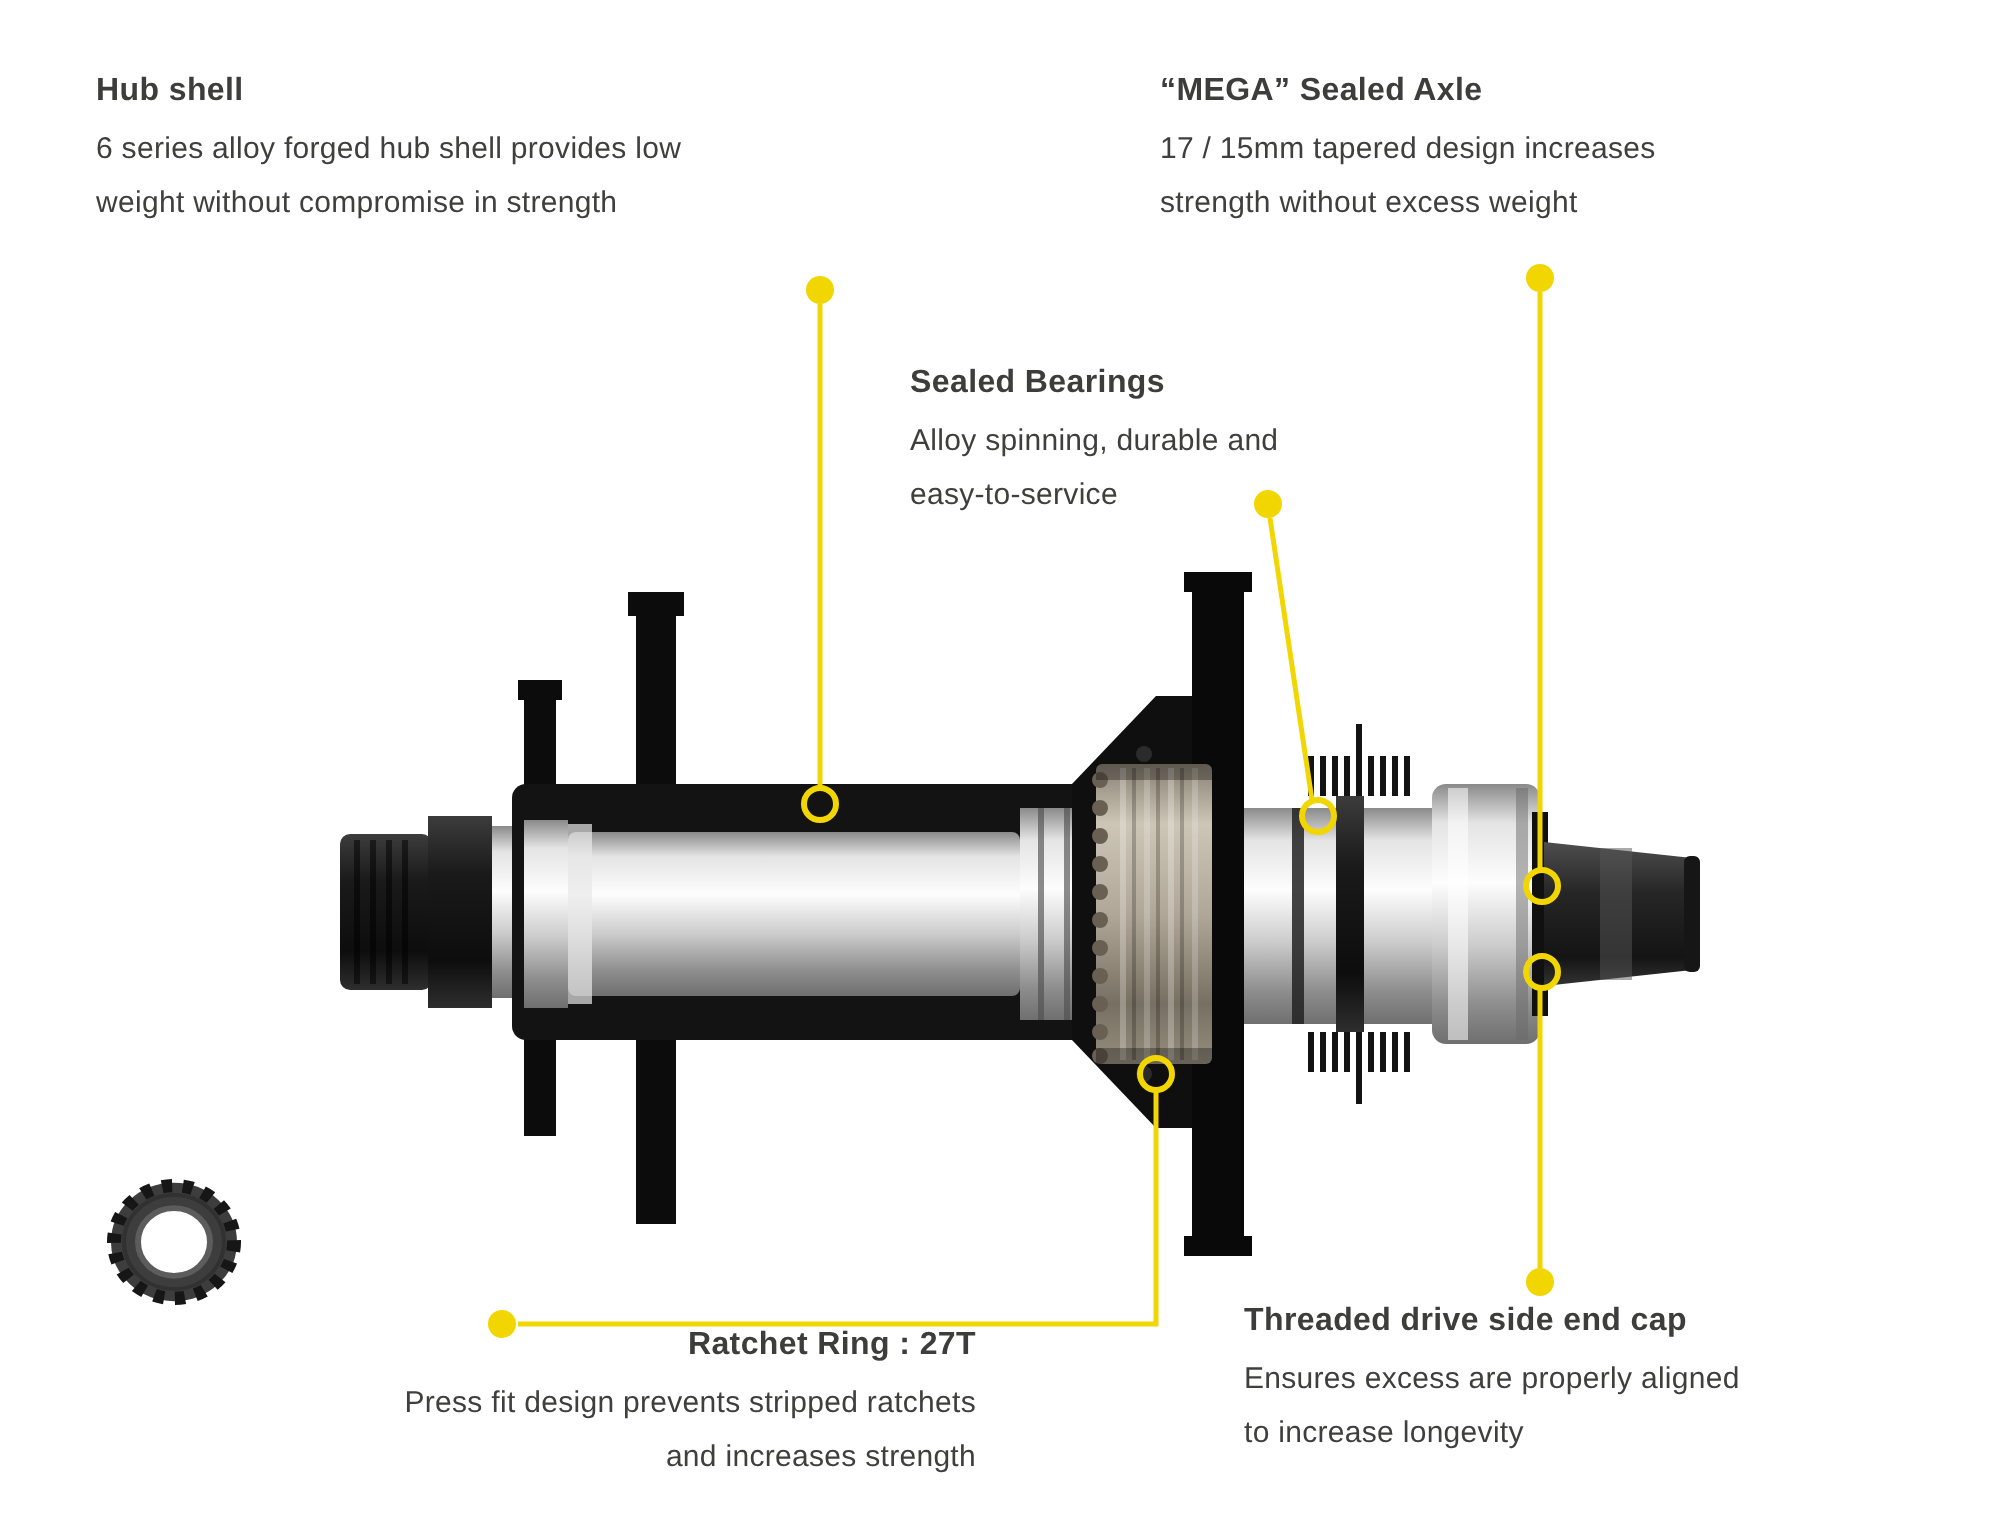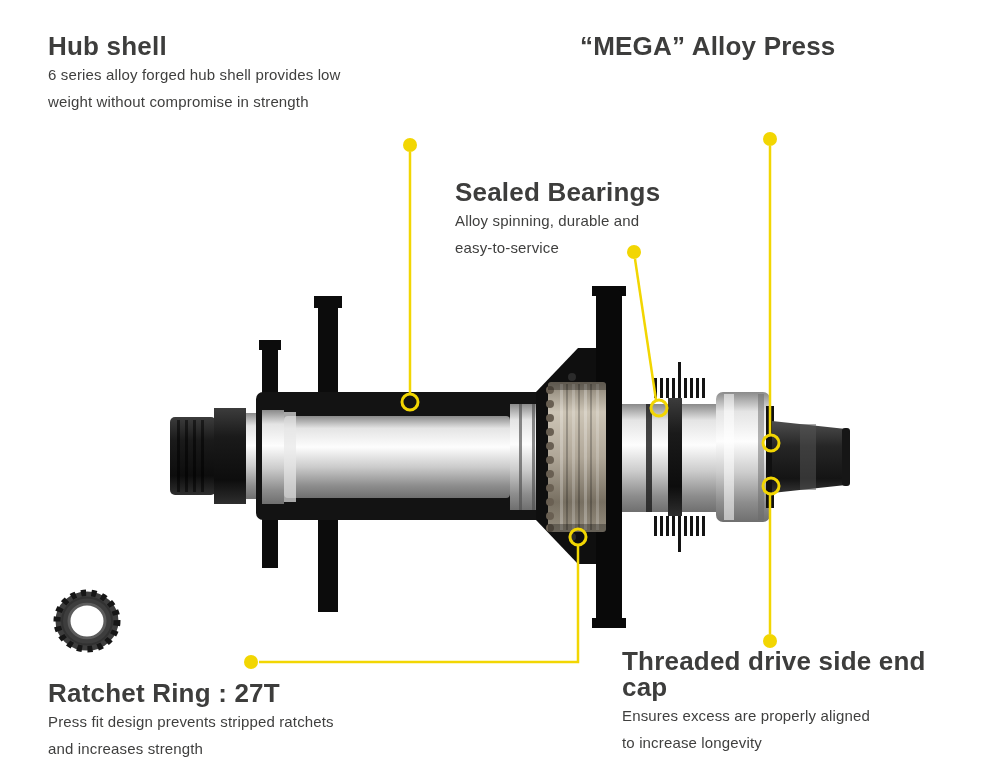--- a/index.html
+++ b/index.html
@@ -2,21 +2,21 @@
 <html style="--accent: #f2d602; --heading: #3d3d3c; --body: #3f3f3e;"><head>
 <meta charset="utf-8">
 <style>
   * { margin:0; padding:0; box-sizing:border-box; }
   :root { --accent:#f2d602; --heading:#3d3d3c; --body:#3f3f3e; }
   html,body { width:1000px; height:768px; }
   body { font-family:"Liberation Sans", sans-serif; background:#ffffff; }
   .stage { position:relative; width:1000px; height:768px; background:#ffffff; overflow:hidden; }
   .stage svg { position:absolute; left:0; top:0; }
   .callout { position:absolute; color:var(--body); z-index:2; }
-  .callout h3 { font-size:26px; line-height:26px; font-weight:700; color:var(--heading); margin-bottom:2px; letter-spacing:.2px; }
+  .callout h3 { font-size:16px; line-height:26px; font-weight:700; color:var(--heading); margin-bottom:2px; letter-spacing:.2px; }
   .callout p { font-size:15px; line-height:27px; white-space:pre-line; letter-spacing:.15px; }
   .accent-stroke { stroke:var(--accent); }
   .accent-fill { fill:var(--accent); }
 </style>
 </head>
 <body>
 
 <div class="stage">
 
   <svg width="1000" height="768" viewBox="0 0 1000 768" aria-hidden="true">
@@ -201,30 +201,32 @@
     </g>
   </svg>
 
   <div class="callout" style="left:48px; top:33px; width:440px;">
     <h3>Hub shell</h3>
     <p>6 series alloy forged hub shell provides low
 weight without compromise in strength</p>
   </div>
 
   <div class="callout" style="left:580px; top:33px; width:370px;">
-    <h3>“MEGA” Alloy Press</h3>
+    <h3>“MEGA” Sealed Axle</h3>
+    <p>17 / 15mm tapered design increases
+strength without excess weight</p>
   </div>
 
   <div class="callout" style="left:455px; top:179px; width:310px;">
     <h3>Sealed Bearings</h3>
     <p>Alloy spinning, durable and
 easy-to-service</p>
   </div>
 
-  <div class="callout" style="left:48px; top:680px; width:440px;">
+  <div class="callout" style="left:48px; top:660px; width:440px;text-align:right;">
     <h3>Ratchet Ring : 27T</h3>
     <p>Press fit design prevents stripped ratchets
 and increases strength</p>
   </div>
 
   <div class="callout" style="left:622px; top:648px; width:350px;">
     <h3>Threaded drive side end cap</h3>
     <p>Ensures excess are properly aligned
 to increase longevity</p>
   </div>

